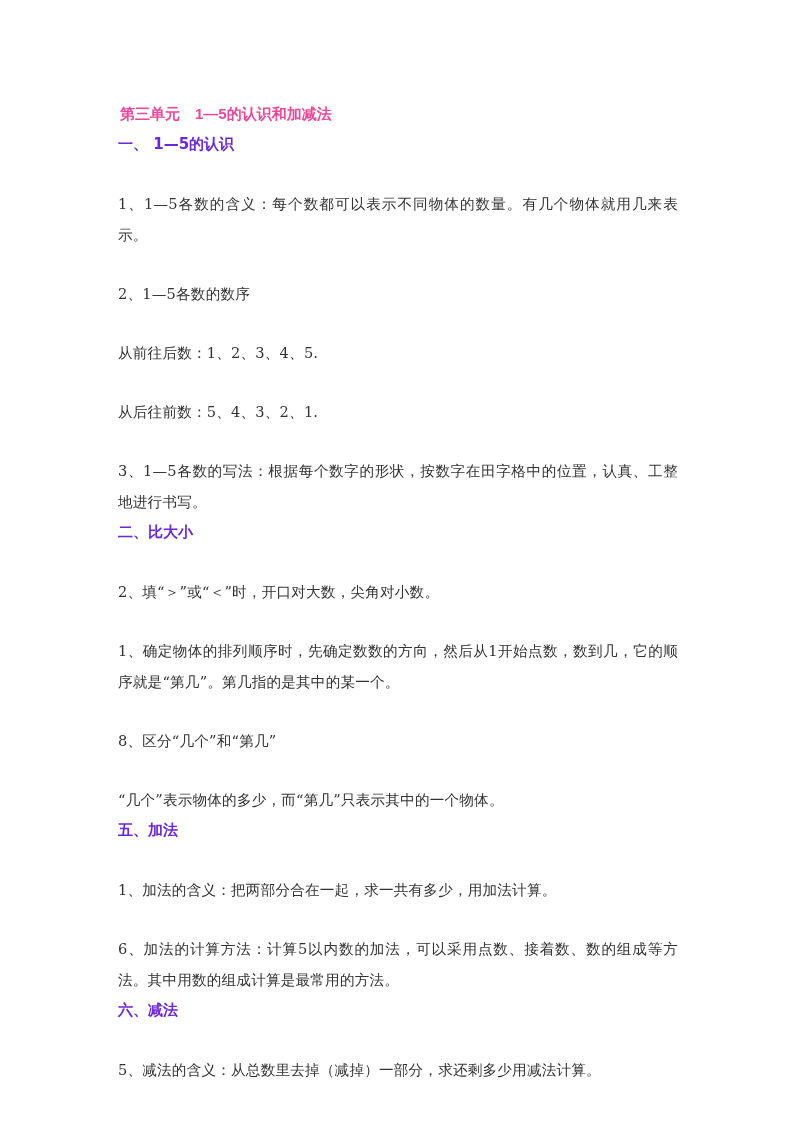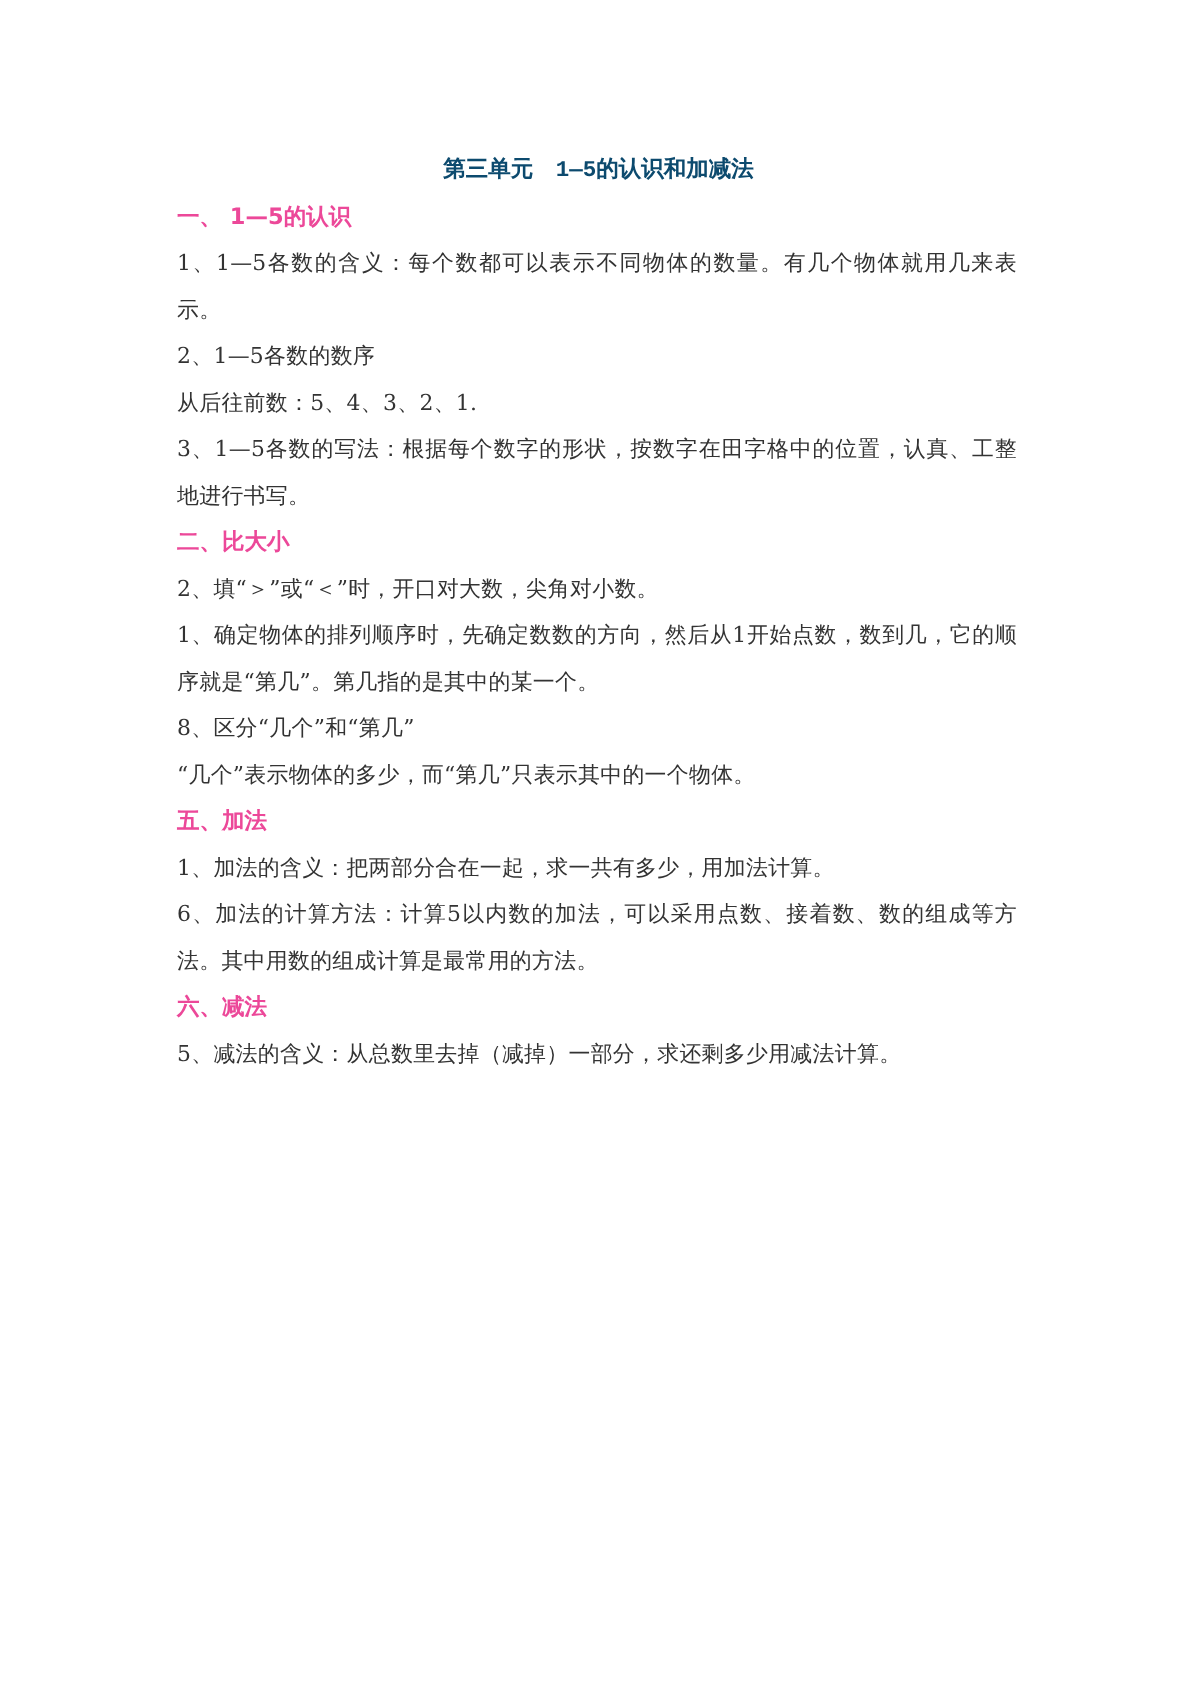--- a/index.html
+++ b/index.html
@@ -15,57 +15,59 @@
       font-family: "DejaVu Serif", "Liberation Serif", serif;
       color: #2a2a2a;
     }
     .page {
       position: absolute;
       left: 118px;
       top: 98px;
       width: 560px;
     }
     .title {
-      text-align: center;
-      font-family: Liberation Mono, monospace;
+      text-align: left;
+      font-family: Liberation Sans, sans-serif;
       font-weight: bold;
       font-size: 15px;
       line-height: 31px;
       height: 31px;
-      color: #0c4a6e;
+      color: #ec4899;
       margin-left: 2px;
     }
     .heading {
       font-family: "DejaVu Sans", "Liberation Sans", sans-serif;
       font-weight: bold;
       font-size: 15px;
       line-height: 31px;
       height: 31px;
-      color: #ec4899;
+      color: #6d28d9;
       white-space: nowrap;
     }
     .para {
       font-size: 14.6px;
       line-height: 31px;
       color: #333;
       text-align: justify;
       letter-spacing: 0.2px;
+      margin-top: 28px;
     }
     .para.nowrap { white-space: nowrap; }
   </style>
 </head>
 <body>
 
 <div class="page">
   <div class="title">第三单元　1—5的认识和加减法</div>
 
   <section>
     <div class="heading">一、 1—5的认识</div>
     <div class="para">1、1—5各数的含义：每个数都可以表示不同物体的数量。有几个物体就用几来表示。</div>
     <div class="para nowrap">2、1—5各数的数序</div>
+    <div class="para nowrap">从前往后数：1、2、3、4、5.</div>
     <div class="para nowrap">从后往前数：5、4、3、2、1.</div>
     <div class="para">3、1—5各数的写法：根据每个数字的形状，按数字在田字格中的位置，认真、工整地进行书写。</div>
   </section>
 
   <section>
     <div class="heading">二、比大小</div>
     <div class="para nowrap">2、填“＞”或“＜”时，开口对大数，尖角对小数。</div>
   </section>
 
   <section>

